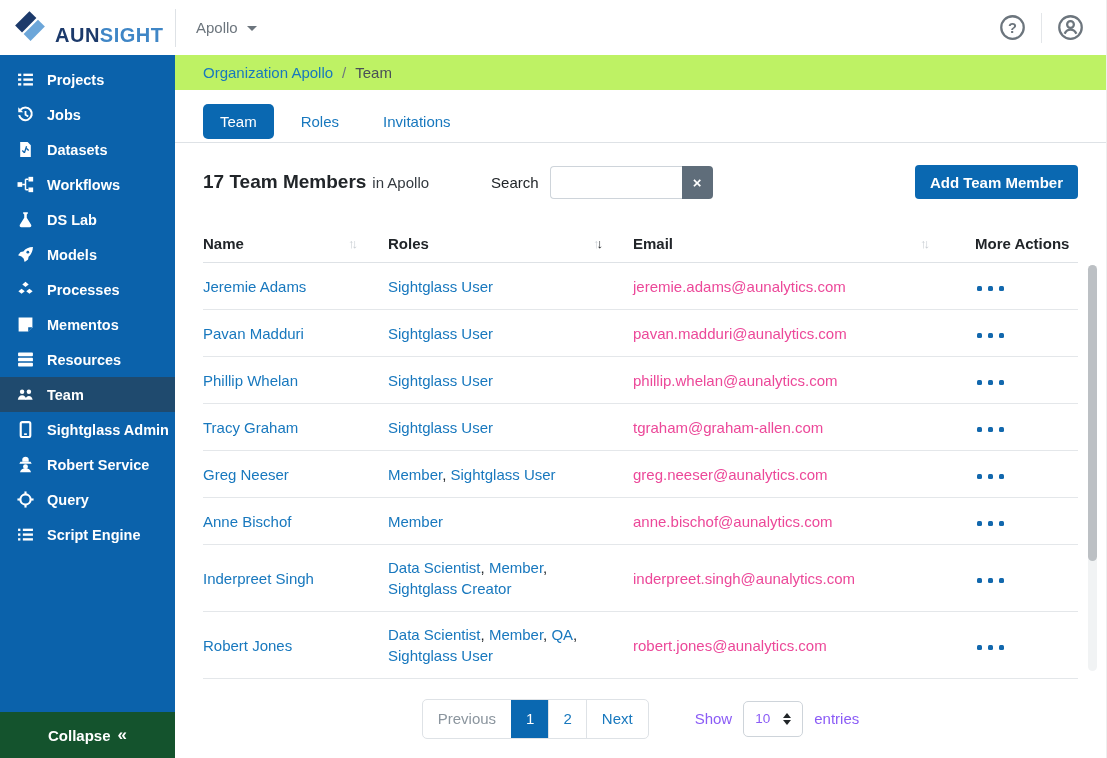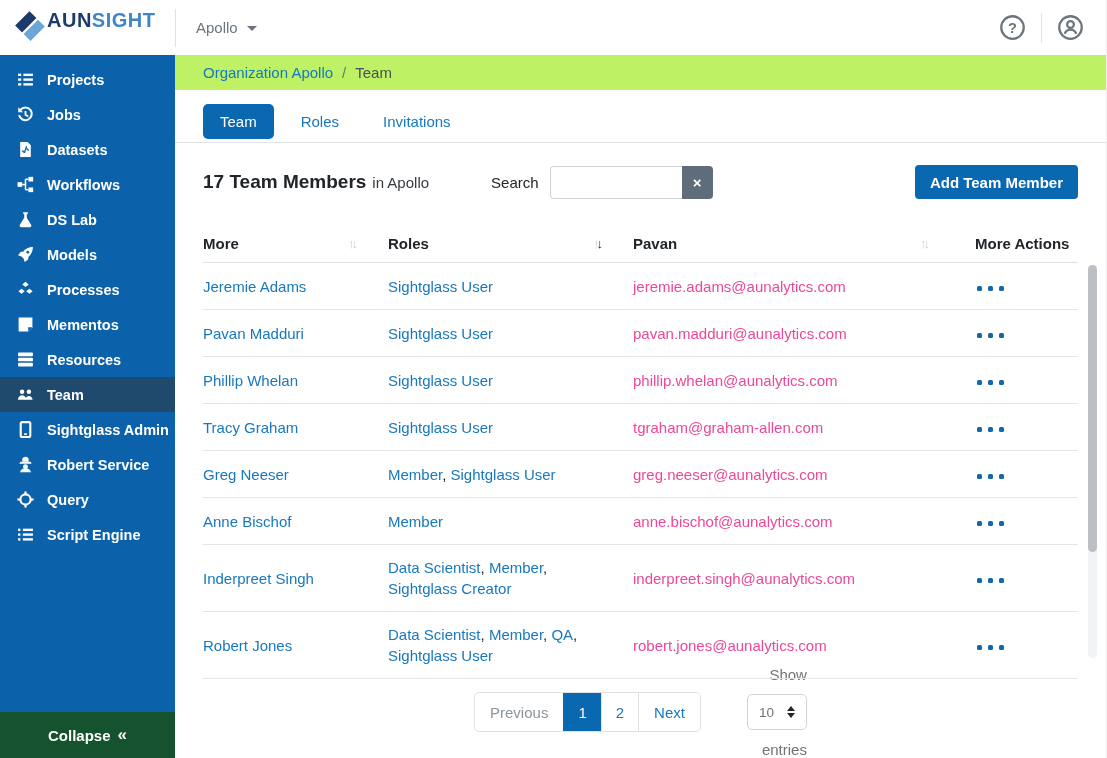--- a/index.html
+++ b/index.html
@@ -3,21 +3,21 @@
 <meta charset="utf-8">
 <style>
   * { margin:0; padding:0; box-sizing:border-box; }
   html,body { background:#fff; }
   .page { width:1107px; height:758px; display:flex; flex-direction:column;
           font-family:"Liberation Sans", sans-serif; color:#212529; overflow:hidden;
           border-right:1px solid #eee; }
 
   
   .topbar { flex:0 0 55px; display:flex; align-items:center; background:#fff; }
-  .logo-area { width:175px; flex:0 0 175px; display:flex; align-items:flex-start; padding-left:13px; cursor:pointer; }
+  .logo-area { width:175px; flex:0 0 175px; display:flex; align-items:flex-end; gap:8px; padding-left:13px; cursor:pointer; }
   .logo-text { font-size:20px; font-weight:700; letter-spacing:.5px; }
   .logo-text .aun { color:#1c3a6b; }
   .logo-text .sight { color:#3f86c6; }
   .topbar-sep { width:1px; height:38px; background:#dee2e6; }
   .org-selector { margin-left:20px; display:flex; align-items:center; gap:9px; color:#6c757d; font-size:15px; cursor:pointer; }
   .caret-down { width:0; height:0; border-left:5px solid transparent; border-right:5px solid transparent; border-top:5px solid #6c757d; margin-top:2px; }
   .topbar-right { margin-left:auto; display:flex; align-items:center; padding-right:22px; }
   .round-icon { width:27px; height:27px; cursor:pointer; }
   .tr-sep { width:1px; height:30px; background:#e3e6e9; margin:0 15px; }
 
@@ -86,21 +86,21 @@
 
   
   .pagination-bar { flex:0 0 79px; display:flex; align-items:center; justify-content:center; gap:46px; }
   .pager { display:flex; align-items:stretch; height:40px; border:1px solid #dee2e6; border-radius:5px; overflow:hidden; background:#fff; }
   .pg { display:flex; align-items:center; padding:0 15px; font-size:15px; cursor:pointer; border-left:1px solid #dee2e6; text-decoration:none; }
   .pg:first-child { border-left:none; }
   .pg.prev { color:#8b959e; cursor:default; }
   .pg.num { color:#1878be; padding:0 14px; }
   .pg.num.active { background:#0a68b1; color:#fff; border-left-color:#0a68b1; }
   .pg.next { color:#1878be; }
-  .show-entries { display:flex; align-items:flex-end; gap:11px; font-size:15px; color:#737373;flex-direction:column; }
+  .show-entries { display:flex; align-items:center; gap:11px; font-size:15px; color:#8b5cf6; }
   .page-size-select { height:36px; border:1px solid #ced4da; border-radius:5px; display:flex; align-items:center; gap:13px;
                       padding:0 11px; cursor:pointer; background:#fff; }
   .page-size-select .val { font-size:13.5px; }
   .updown { display:flex; flex-direction:column; gap:2px; }
   .updown i { width:0; height:0; border-left:4px solid transparent; border-right:4px solid transparent; display:block; }
   .updown .u { border-bottom:5px solid #212529; }
   .updown .d { border-top:5px solid #212529; }
 </style>
 </head>
 <body>
@@ -337,29 +337,29 @@
               <input type="text" value="" style="">
               <button class="clear-btn"><span>×</span></button>
             </span>
           </div>
           <button class="add-btn">Add Team Member</button>
         </div>
 
         <div class="table-area">
           <div class="thead" id="thead">
               <div class="th col-name">
-                <span>More</span>
+                <span>Name</span>
                 <span class="sort-pair"><span class="up">↑</span><span class="dn">↓</span></span>
               </div>
               <div class="th col-roles">
                 <span>Roles</span>
                 <span class="sort-pair desc"><span class="up">↑</span><span class="dn">↓</span></span>
               </div>
               <div class="th col-email">
-                <span>Pavan</span>
+                <span>Email</span>
                 <span class="sort-pair"><span class="up">↑</span><span class="dn">↓</span></span>
               </div>
               <div class="th col-actions">
                 <span>More Actions</span>
               </div>
             </div>
           <div class="tbody" id="tbody">
               <div class="row">
                 <div class="col-name"><a class="cell-link">Jeremie Adams</a></div>
                 <div class="col-roles roles-cell"><a class="cell-link">Sightglass User</a></div>

